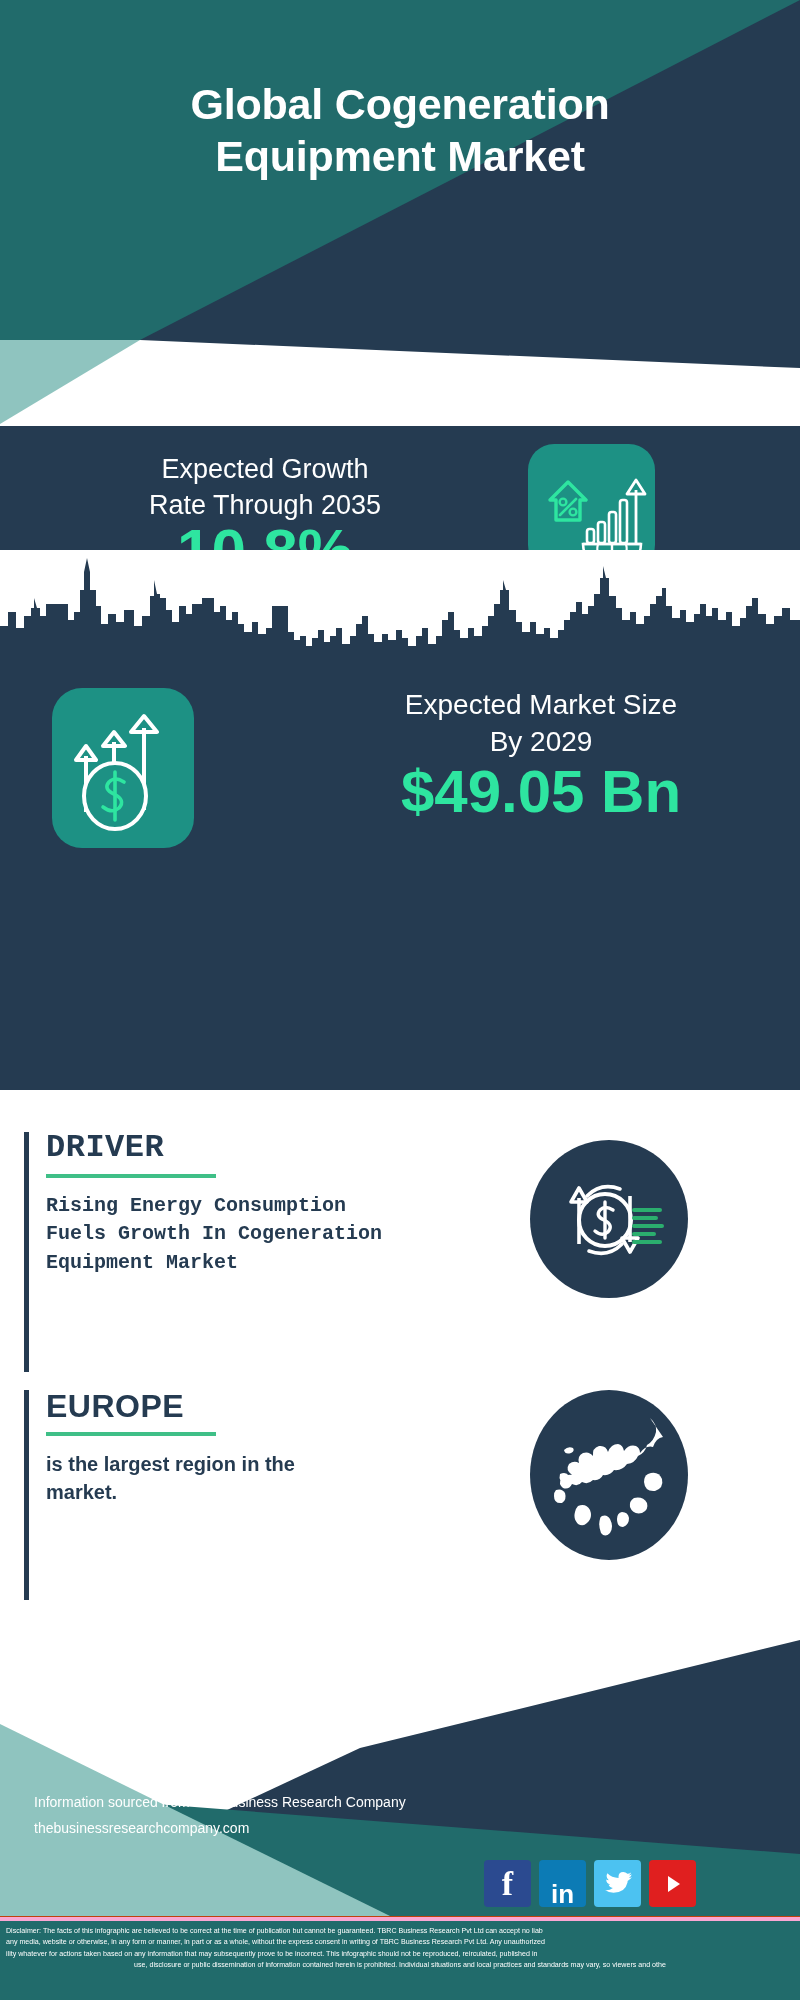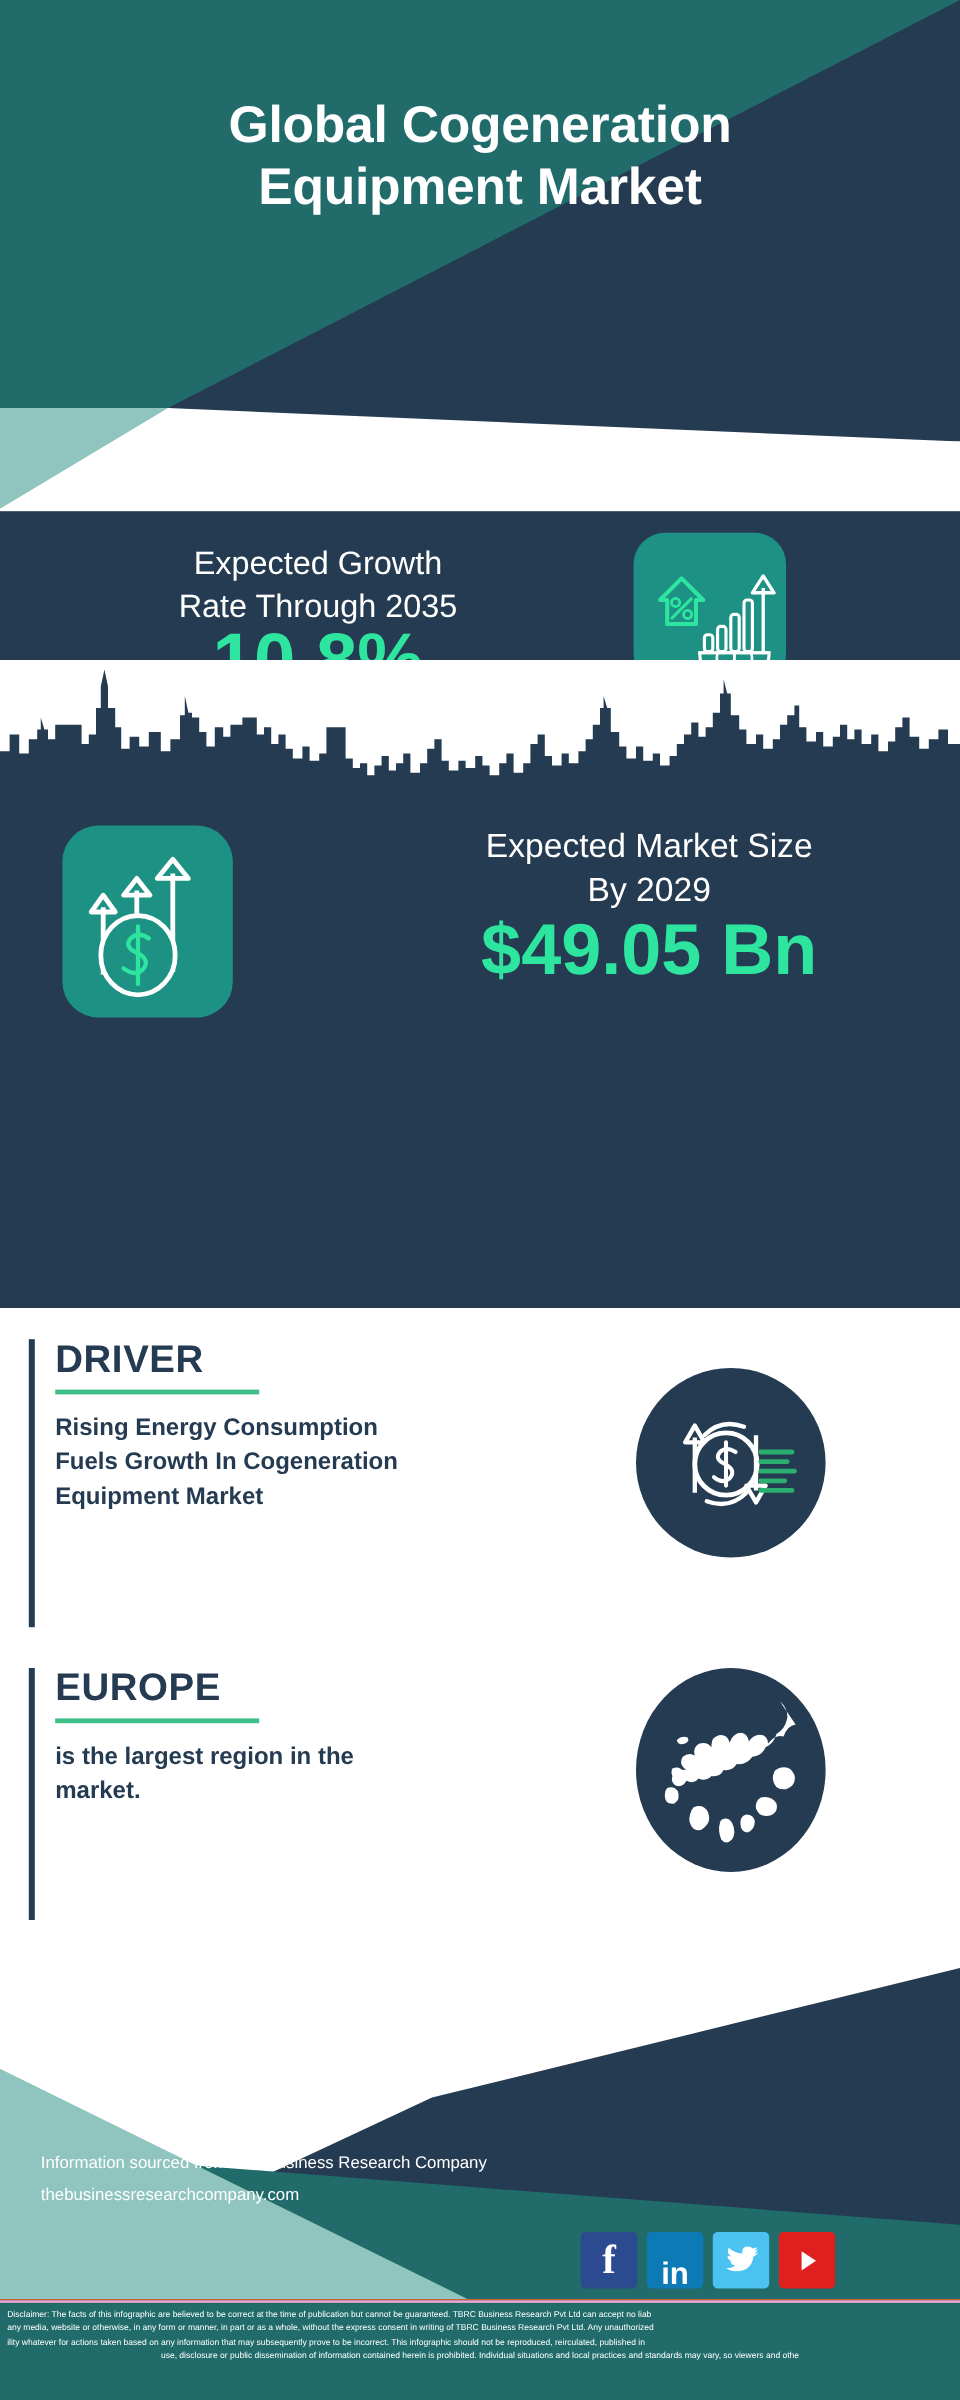--- a/index.html
+++ b/index.html
@@ -252,21 +252,21 @@
   .sb-li { background: #0C7BB5; }
   .sb-tw { background: #4CC2F1; }
   .sb-yt { background: #E01F1F; }
 
   
   .disclaimer {
     position: absolute;
     left: 0; top: 1917px;
     width: 800px; height: 83px;
     background: #216B6B;
-    border-top: 2px solid #f9a8d4;
+    border-top: 4px solid #f9a8d4;
     box-sizing: border-box;
     color: #ffffff;
     font-size: 7.1px;
     line-height: 1.62;
     text-align: justify;
     padding: 5px 6px 0 6px;
   }
   .disclaimer p { margin: 0; text-align: justify; }
   .disclaimer p:last-child { text-align: center; }
 </style>
@@ -348,21 +348,21 @@
 
     <div class="market-label">
       <div>Expected Market Size</div>
       <div>By 2029</div>
     </div>
     <div class="market-value">$49.05 Bn</div>
   </div>
 
   <div class="content">
 
-    <div class="card" style="top:26px; width:420px; height:240px;">
+    <div class="card" style="top:42px; width:420px; height:240px;font-family:Liberation Mono, monospace;">
       <div class="card-rule" style="height:240px;"></div>
       <div style="margin-left:22px;">
         <div class="card-title">DRIVER</div>
         <div class="card-underline"></div>
         <div class="card-body">
           <div>Rising Energy Consumption</div>
           <div>Fuels Growth In Cogeneration</div>
           <div>Equipment Market</div>
         </div>
       </div>

